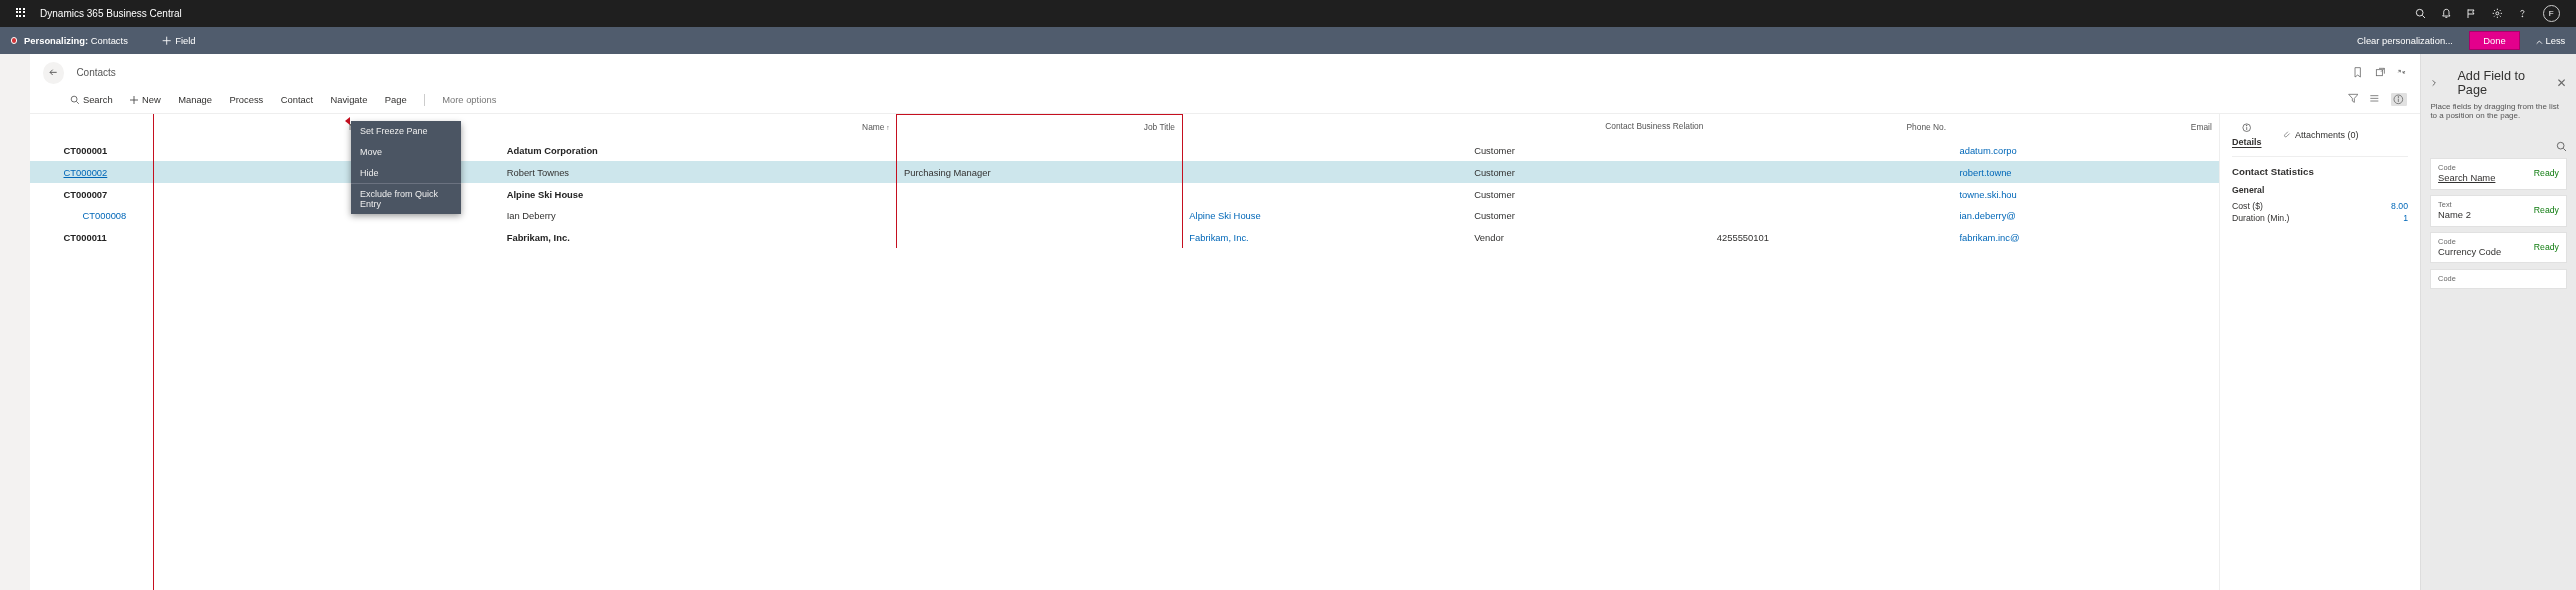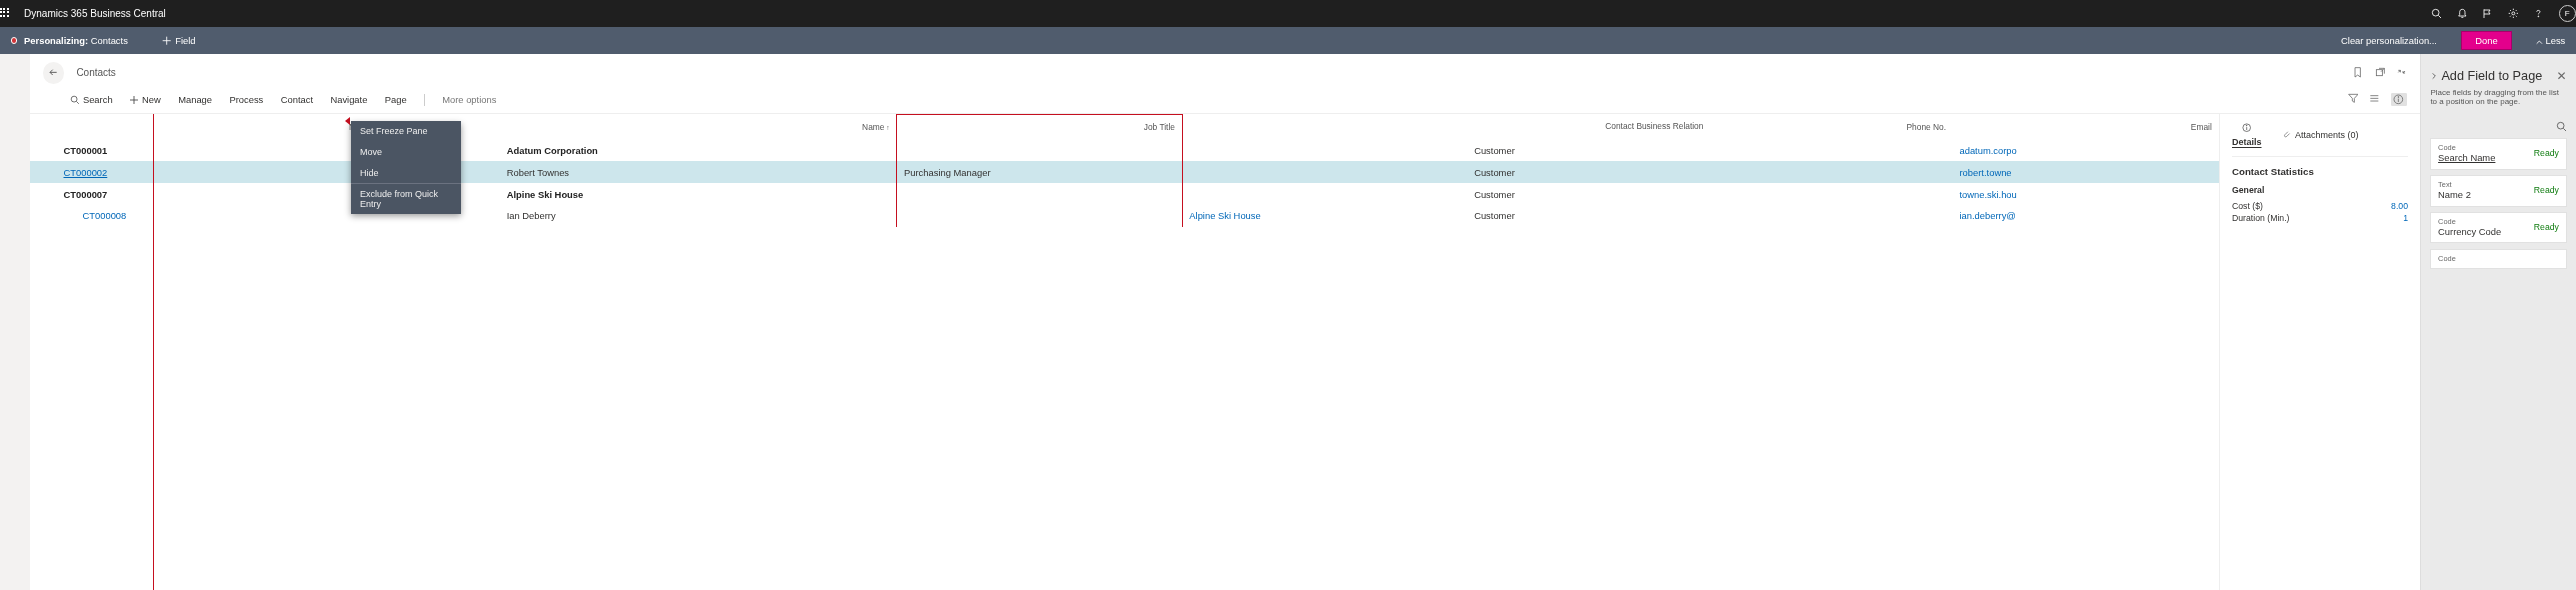--- a/index.html
+++ b/index.html
@@ -1,47 +1,47 @@
 <!DOCTYPE html>
 <html style="font-size:10.7px"><head>
 <meta charset="utf-8">
 <style>
 * { box-sizing: border-box; margin: 0; padding: 0; }
 body { font-family: "Segoe UI", Arial, sans-serif; font-size: 9.4px; color: #323130; background: #f3f2f1; overflow: hidden; }
 
 
-.titlebar { height: 27px; background: #1f1f1f; display: flex; align-items: center; color: #fff; padding: 0 0; }
+.titlebar { height: 27px; background: #1f1f1f; display: flex; align-items: center; color: #fff; padding: 0 16px; }
 .waffle { width: 10.7px; height: 10.7px; display: grid; grid-template-columns: repeat(3,2px); grid-template-rows: repeat(3,2px); gap: 1.3px; margin-right: 13.4px; }
 .waffle span { background: #fff; }
 .titlebar .app-title { font-size: 10px; font-weight: 400; }
 .titlebar-right { margin-left: auto; display: flex; align-items: center; gap: 14.8px; }
 .tb-icon { color: #fff; font-size: 10px; cursor: pointer; }
 .avatar { width: 17.4px; height: 17.4px; border: 0.7px solid #ccc; border-radius: 50%; display: flex; align-items: center; justify-content: center; font-size: 8px; color: #fff; }
 
 
 .personalize-bar { height: 27px; background: #505c6d; display: flex; align-items: center; color: #fff; padding: 0 10.7px; font-size: 9.4px; }
 .rec-dot { width: 6.7px; height: 6.7px; border: 1.3px solid #fff; border-radius: 50%; background: #d13438; margin-right: 6.7px; }
 .personalize-bar .ptitle { font-weight: 600; }
 .plus-field { display:flex; align-items:center; gap:4px; margin-left: 34px; cursor:pointer; }
-.pb-right { margin-left: auto; display:flex; align-items:center; gap: 24px; }
+.pb-right { margin-left: auto; display:flex; align-items:center; gap: 16px; }
 .done-btn { background: #e3008c; color:#fff; border:0.7px solid #a9006a; padding: 2.7px 13.4px; font-size: 9.4px; cursor:pointer; }
 .less-link { display:flex; align-items:flex-end; gap:2.7px; cursor:pointer; }
 
 
 .main { display:flex; height: calc(100vh - 54px); }
 .content-area { flex: 1; background: #f3f2f1; display:flex; }
 .left-gutter { width: 29.5px; }
 .page-card { background:#fff; flex:1; display:flex; flex-direction:column; position:relative; }
 
 
 .side-panel { width: 156px; background:#eaeaea; border-left:0.7px solid #ddd; padding: 8px 9.4px; }
-.side-header { display:flex; align-items:center; gap:3px; padding: 6.7px 0 5.4px; }
+.side-header { display:flex; align-items:center; gap:19px; padding: 6.7px 0 5.4px; }
 .side-header h2 { font-size: 12.7px; font-weight: 400; flex:1; }
 .side-close { font-size: 12px; color:#666; cursor:pointer; }
-.side-desc { font-size: 8px; color:#555; margin-bottom: 11px; }
+.side-desc { font-size: 8px; color:#555; margin-bottom: 17px; }
 .side-search { display:flex; justify-content:flex-end; padding:4px 0 6.7px; }
 .field-card { background:#fff; padding:4px 6.7px 5.4px; margin-bottom:5.4px; display:flex; align-items:center; border:0.7px solid #e1e1e1; }
 .field-card .meta { flex:1; }
 .field-card .type { font-size:7.4px; color:#666; }
 .field-card .name { font-size:9.4px; color:#323130; }
 .field-card .name.underline { text-decoration: underline; }
 .field-card .ready { color:#107c10; font-size:8.7px; }
 
 
 .page-head { display:flex; align-items:center; padding: 8px 13.4px 5.4px; }
@@ -325,20 +325,30 @@
                 <tr class="data-row">
                   <td class="no-col" style="padding-left: 53px;"><a href="#">CT000008</a></td>
                   <td></td>
                   <td class="name-col">Ian Deberry</td>
                   <td class="highlight"></td>
                   <td class="company-col"><a href="#">Alpine Ski House</a></td>
                   <td>Customer</td>
                   <td></td>
                   <td class="email-col"><a href="#">ian.deberry@</a></td>
                 </tr>
+                <tr class="data-row">
+                  <td class="no-col bold" style="padding-left: 34px;">CT000011</td>
+                  <td></td>
+                  <td class="name-col bold">Fabrikam, Inc.</td>
+                  <td class="highlight"></td>
+                  <td class="company-col"><a href="#">Fabrikam, Inc.</a></td>
+                  <td>Vendor</td>
+                  <td>4255550101</td>
+                  <td class="email-col"><a href="#">fabrikam.inc@</a></td>
+                </tr>
               </tbody>
           </table>
 
           <div class="context-menu" style="top:6.7px; left:321px;">
             <div class="mi">Set Freeze Pane</div>
             <div class="mi">Move</div>
             <div class="mi">Hide</div>
             <div class="divider"></div>
             <div class="mi">Exclude from Quick Entry</div>
           </div>

